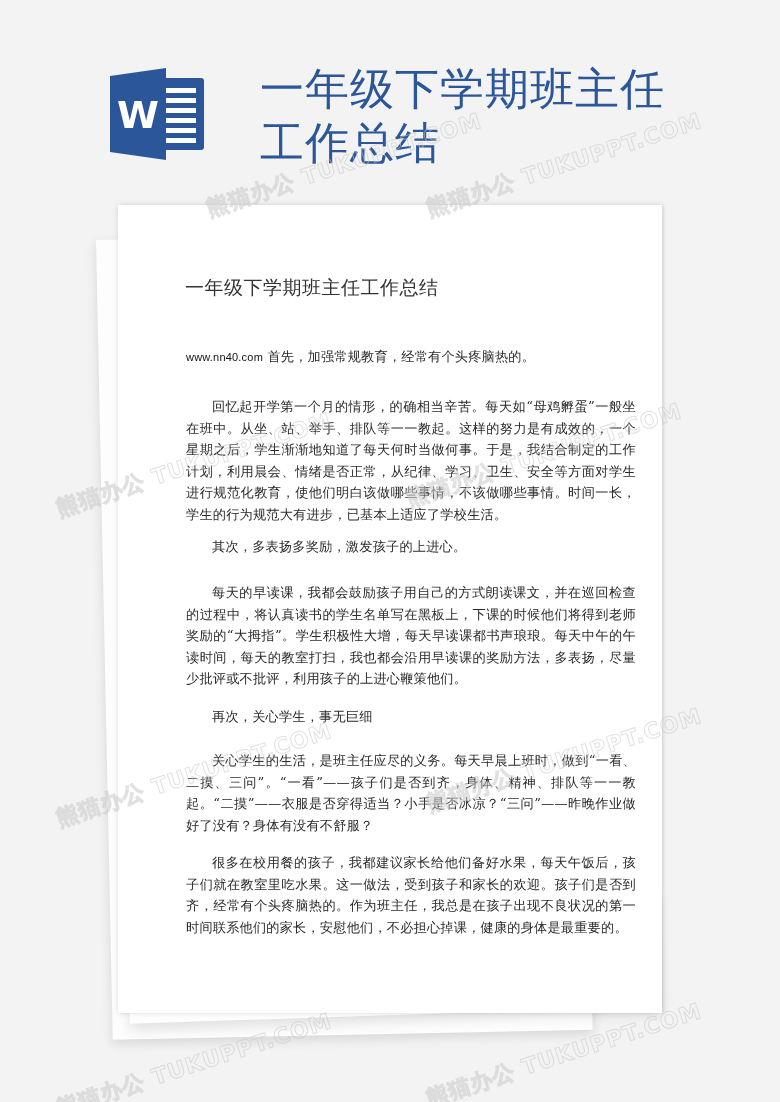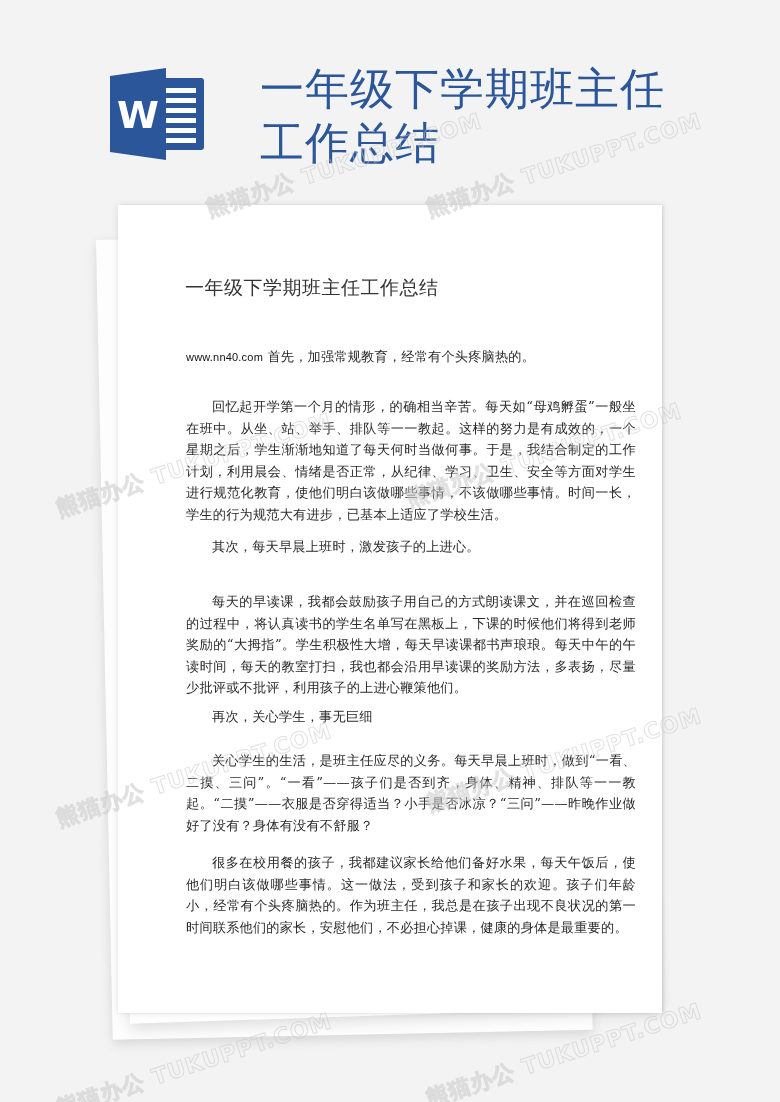--- a/index.html
+++ b/index.html
@@ -83,29 +83,29 @@
 <div class="paper"></div>
 
 <div class="doc-title">一年级下学期班主任工作总结</div>
 
 <div class="body-text" style="top:346px;">
   <span class="url">www.nn40.com</span><span> 首先，加强常规教育，经常有个头疼脑热的。</span>
 </div>
 
 <div class="body-text indent" style="top:396px;">回忆起开学第一个月的情形，的确相当辛苦。每天如“母鸡孵蛋”一般坐在班中。从坐、站、举手、排队等一一教起。这样的努力是有成效的，一个星期之后，学生渐渐地知道了每天何时当做何事。于是，我结合制定的工作计划，利用晨会、情绪是否正常，从纪律、学习、卫生、安全等方面对学生进行规范化教育，使他们明白该做哪些事情，不该做哪些事情。时间一长，学生的行为规范大有进步，已基本上适应了学校生活。</div>
 
-<div class="body-text indent" style="top:536px;">其次，每天早晨上班时，激发孩子的上进心。</div>
+<div class="body-text indent" style="top:536px;">其次，多表扬多奖励，激发孩子的上进心。</div>
 
-<div class="body-text indent" style="top:582px;margin-top:9px;">每天的早读课，我都会鼓励孩子用自己的方式朗读课文，并在巡回检查的过程中，将认真读书的学生名单写在黑板上，下课的时候他们将得到老师奖励的“大拇指”。学生积极性大增，每天早读课都书声琅琅。每天中午的午读时间，每天的教室打扫，我也都会沿用早读课的奖励方法，多表扬，尽量少批评或不批评，利用孩子的上进心鞭策他们。</div>
+<div class="body-text indent" style="top:582px;">每天的早读课，我都会鼓励孩子用自己的方式朗读课文，并在巡回检查的过程中，将认真读书的学生名单写在黑板上，下课的时候他们将得到老师奖励的“大拇指”。学生积极性大增，每天早读课都书声琅琅。每天中午的午读时间，每天的教室打扫，我也都会沿用早读课的奖励方法，多表扬，尽量少批评或不批评，利用孩子的上进心鞭策他们。</div>
 
 <div class="body-text indent" style="top:706px;">再次，关心学生，事无巨细</div>
 
 <div class="body-text indent" style="top:750px;">关心学生的生活，是班主任应尽的义务。每天早晨上班时，做到“一看、二摸、三问”。“一看”——孩子们是否到齐，身体、精神、排队等一一教起。“二摸”——衣服是否穿得适当？小手是否冰凉？“三问”——昨晚作业做好了没有？身体有没有不舒服？</div>
 
-<div class="body-text indent" style="top:852px;">很多在校用餐的孩子，我都建议家长给他们备好水果，每天午饭后，使他们明白该做哪些事情。这一做法，受到孩子和家长的欢迎。孩子们年龄小，经常有个头疼脑热的。作为班主任，我总是在孩子出现不良状况的第一时间联系他们的家长，安慰他们，不必担心掉课，健康的身体是最重要的。</div>
+<div class="body-text indent" style="top:852px;">很多在校用餐的孩子，我都建议家长给他们备好水果，每天午饭后，孩子们就在教室里吃水果。这一做法，受到孩子和家长的欢迎。孩子们是否到齐，经常有个头疼脑热的。作为班主任，我总是在孩子出现不良状况的第一时间联系他们的家长，安慰他们，不必担心掉课，健康的身体是最重要的。</div>
 
 <div class="watermark" style="left:200px; top:150px;">熊猫办公 TUKUPPT.COM</div>
 <div class="watermark" style="left:420px; top:150px;">熊猫办公 TUKUPPT.COM</div>
 <div class="watermark" style="left:50px; top:450px;">熊猫办公 TUKUPPT.COM</div>
 <div class="watermark" style="left:400px; top:440px;">熊猫办公 TUKUPPT.COM</div>
 <div class="watermark" style="left:50px; top:760px;">熊猫办公 TUKUPPT.COM</div>
 <div class="watermark" style="left:420px; top:745px;">熊猫办公 TUKUPPT.COM</div>
 <div class="watermark" style="left:50px; top:1050px;">熊猫办公 TUKUPPT.COM</div>
 <div class="watermark" style="left:420px; top:1040px;">熊猫办公 TUKUPPT.COM</div>
 

